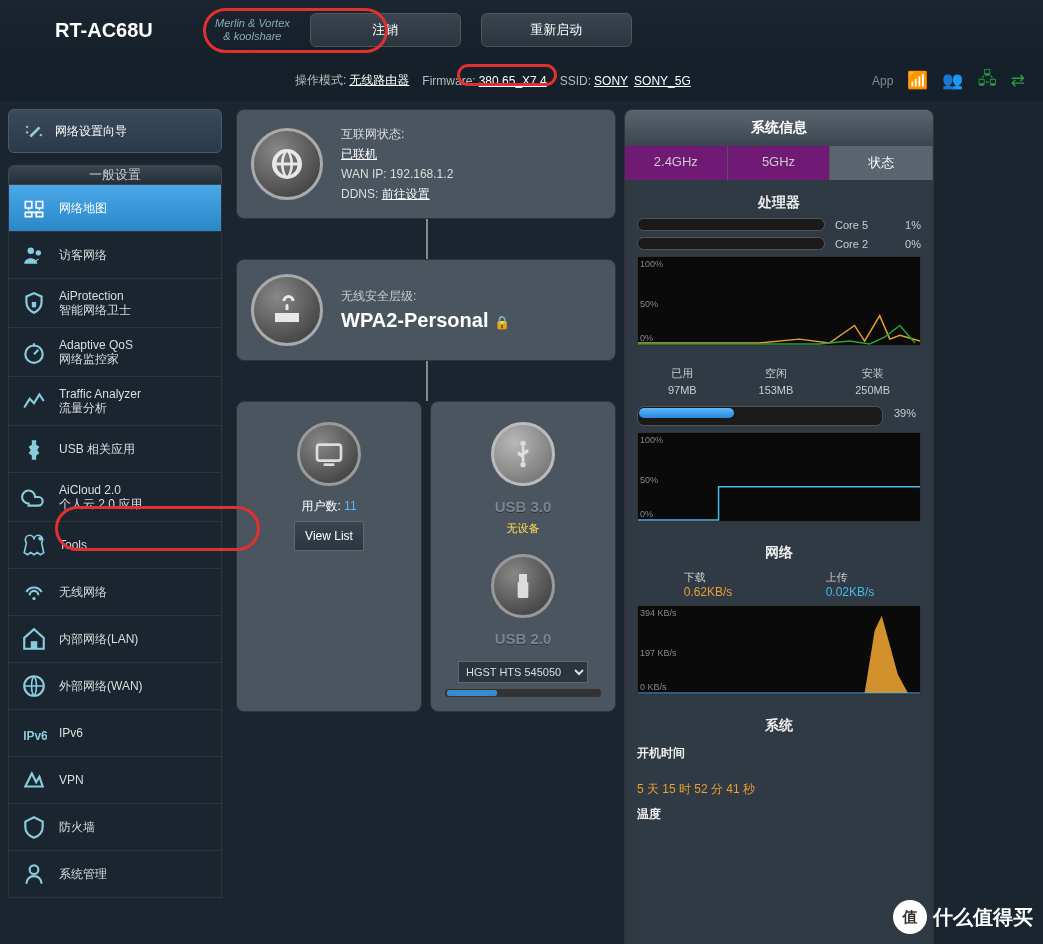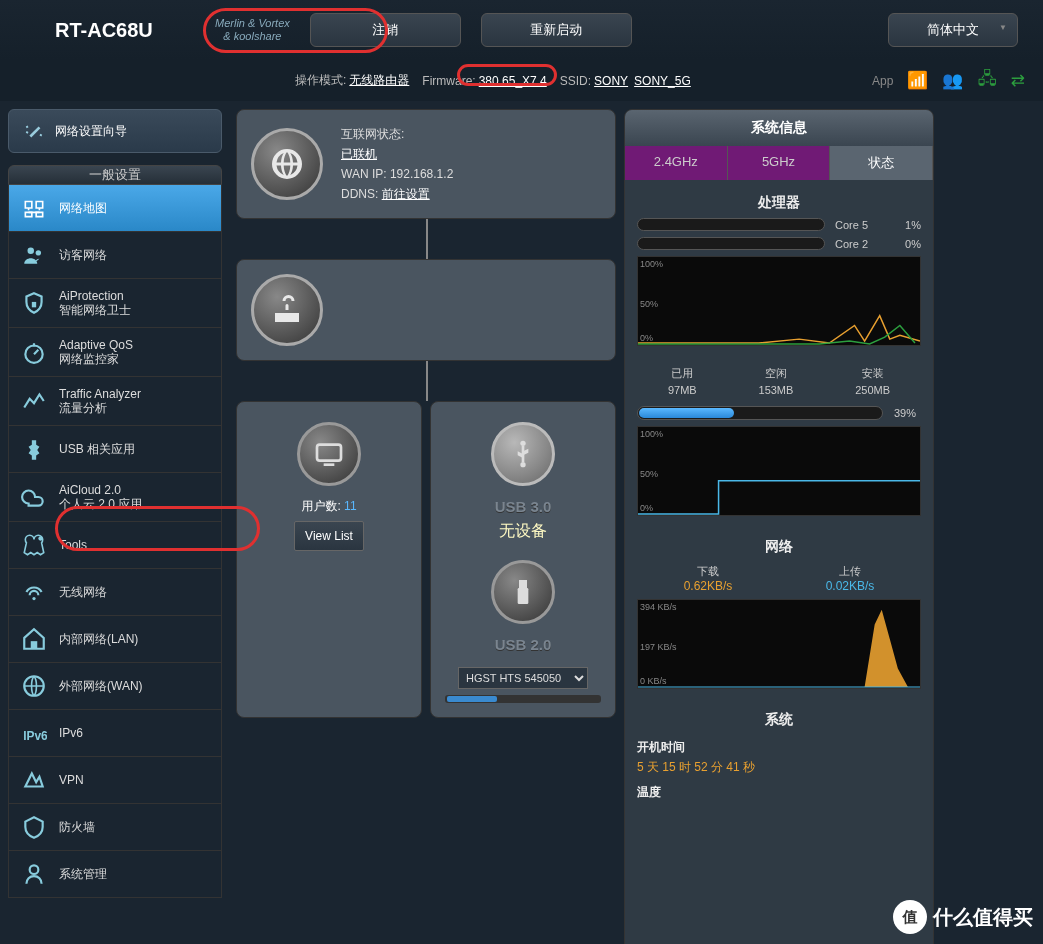--- a/index.html
+++ b/index.html
@@ -54,31 +54,31 @@
 .sechdr{text-align:center;font-size:14px;padding:6px;color:#eee;font-weight:bold}
 .core{display:flex;align-items:center;gap:10px;margin-bottom:6px}
 .corebar{flex:1;height:13px;background:#1a1a1a;border-radius:7px;border:1px solid #555}
 .corelbl{width:48px;font-size:11px;color:#ccc}
 .coreval{width:28px;font-size:11px;color:#ccc;text-align:right}
 .graph{height:90px;background:#0a0a0a;border:1px solid #333;position:relative;margin-top:4px}
 .gl{position:absolute;left:2px;font-size:9px;color:#888}
 .memrow{display:flex;justify-content:space-around;padding:4px 0}
 .memc{text-align:center;font-size:11px;color:#ccc}
 .memc div:first-child{margin-bottom:3px}
-.membar{height:14px;background:#1a1a1a;border-radius:7px;border:1px solid #555;position:relative;margin:6px 0}
+.membar{height:20px;background:#1a1a1a;border-radius:7px;border:1px solid #555;position:relative;margin:6px 0}
 .membar::after{content:"";position:absolute;left:1px;top:1px;height:10px;width:39%;background:linear-gradient(180deg,#5ab8ff,#2a88d8);border-radius:6px}
 .mempct{position:absolute;right:-34px;top:0;font-size:11px;color:#ccc}
 .netrow{display:flex;justify-content:space-around;padding:2px 0}
-.netc{text-align:center}
+.netc{}
 .netc .l1{font-size:11px;color:#ccc}
 .netc .dl{color:#e8a030;font-size:12px}
 .netc .ul{color:#4ab8e8;font-size:12px}
 .sysrow{padding:4px 0;font-size:12px}
 .sysrow .k{color:#eee;font-weight:bold}
-.sysrow .v{color:#e8a030;margin-top:3px}
+.sysrow .v{color:#e8a030;margin-top:19px}
 .vline{position:absolute;left:50%;width:2px;background:#888}
 .watermark{position:absolute;right:10px;bottom:10px;display:flex;align-items:center;gap:6px;color:#fff;font-size:20px;font-weight:bold}
 .watermark .c{width:34px;height:34px;border-radius:50%;background:#fff;color:#333;display:flex;align-items:center;justify-content:center;font-size:15px}
 .red{position:absolute;border:3px solid #e03030;border-radius:50%;pointer-events:none;z-index:99}
 .r1{left:203px;top:8px;width:185px;height:45px;border-radius:30px}
 .r2{left:457px;top:64px;width:100px;height:22px;border-radius:14px}
 .r3{left:55px;top:506px;width:205px;height:45px;border-radius:26px}
 svg.spark{position:absolute;left:0;bottom:0;width:100%;height:100%}
 </style>
 </head>
@@ -86,21 +86,20 @@
 
 <div class="red r1"></div>
 <div class="red r2"></div>
 <div class="red r3"></div>
 
 <div class="top">
   <div class="model">RT-AC68U</div>
   <div class="tagline"><span>Merlin &amp; Vortex</span><br><span>&amp; koolshare</span></div>
   <div class="hbtn">注销</div>
   <div class="hbtn">重新启动</div>
-  <div class="hbtn lang">简体中文</div>
 </div>
 
 <div class="infobar">
   <span>操作模式:</span>
   <a>无线路由器</a>
   <span style="margin-left:10px">Firmware:</span>
   <a>380.65_X7.4</a>
   <span style="margin-left:10px">SSID:</span>
   <a>SONY</a>
   <a>SONY_5G</a>
@@ -248,20 +247,24 @@
   <div style="height:24px;position:relative">
           <div class="vline" style="top:-8px;height:40px"></div>
         </div>
   <div class="panel">
     <div class="row">
       <div class="bigicon">
               <svg viewBox="0 0 24 24">
                 <path d="M4 14h16v6H4zm2 2h2v2H6zm4 0h2v2h-2zM9 6a4 4 0 018 0h-2a2 2 0 00-4 0H9zm3 2a1 1 0 011 1v3h-2V9a1 1 0 011-1z"></path>
               </svg>
             </div>
+      <div>
+        <div style="font-size:12px;color:#ccc;margin-bottom:4px">无线安全层级:</div>
+        <span class="wtxt">WPA2-Personal</span><span class="lock">🔒</span>
+      </div>
     </div>
   </div>
   <div style="height:24px;position:relative">
           <div class="vline" style="top:-8px;height:40px"></div>
         </div>
   <div class="split">
     <div class="half">
       <div class="midicon">
               <svg viewBox="0 0 24 24">
                 <rect x="3" y="5" width="18" height="12" rx="2" fill="none" stroke="#ddd" stroke-width="2"></rect>
@@ -274,21 +277,21 @@
     <div class="half">
       <div class="midicon light">
               <svg viewBox="0 0 24 24" fill="#888">
                 <circle cx="12" cy="4" r="2"></circle>
                 <path d="M11 6h2v12h-2z"></path>
                 <circle cx="12" cy="20" r="2"></circle>
                 <path d="M12 10l4-2v3l-4 2zm0 2l-4-2v3l4 2z"></path>
               </svg>
             </div>
       <div class="usblbl">USB 3.0</div>
-      <div style="font-size:16px;color:#fef9c3">无设备</div>
+      <div style="font-size:11px;color:#fde047">无设备</div>
       <div class="midicon" style="margin-top:18px">
               <svg viewBox="0 0 24 24">
                 <rect x="9" y="3" width="6" height="6" fill="#ddd"></rect>
                 <rect x="8" y="9" width="8" height="12" rx="1" fill="#ddd"></rect>
               </svg>
             </div>
       <div class="usblbl">USB 2.0</div>
       <select class="sel"><option>HGST HTS 545050</option></select>
       <div class="scroll"></div>
     </div>

